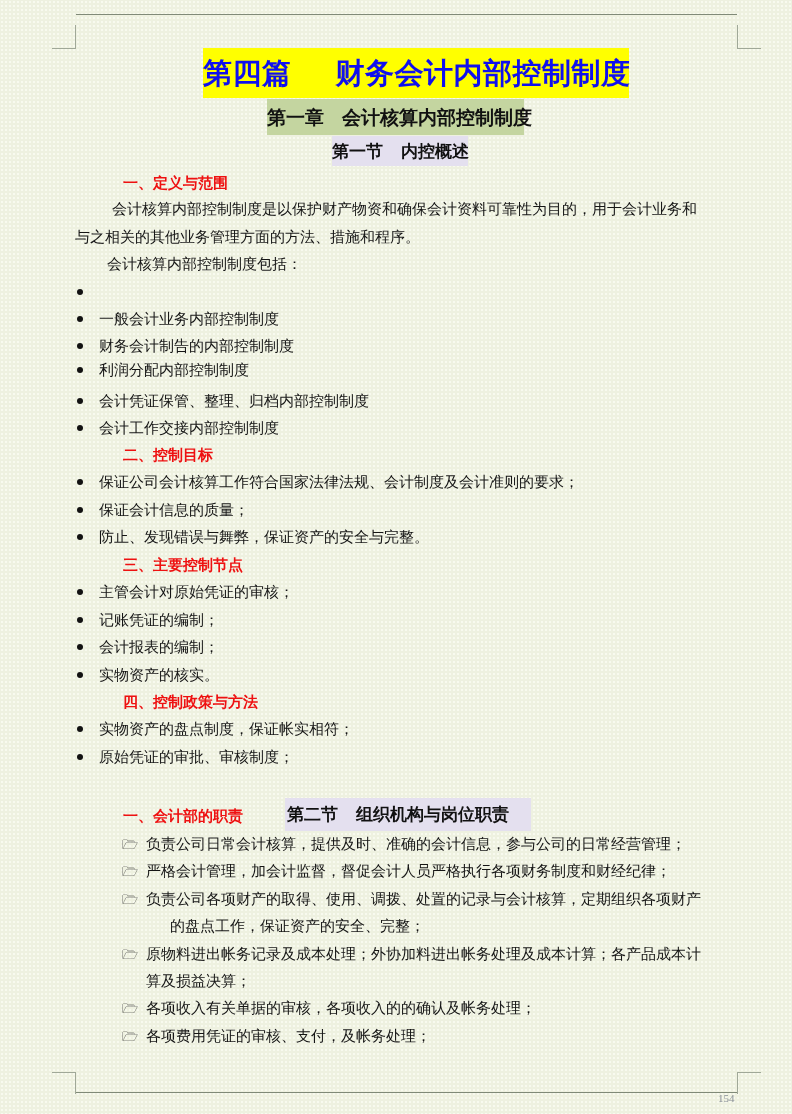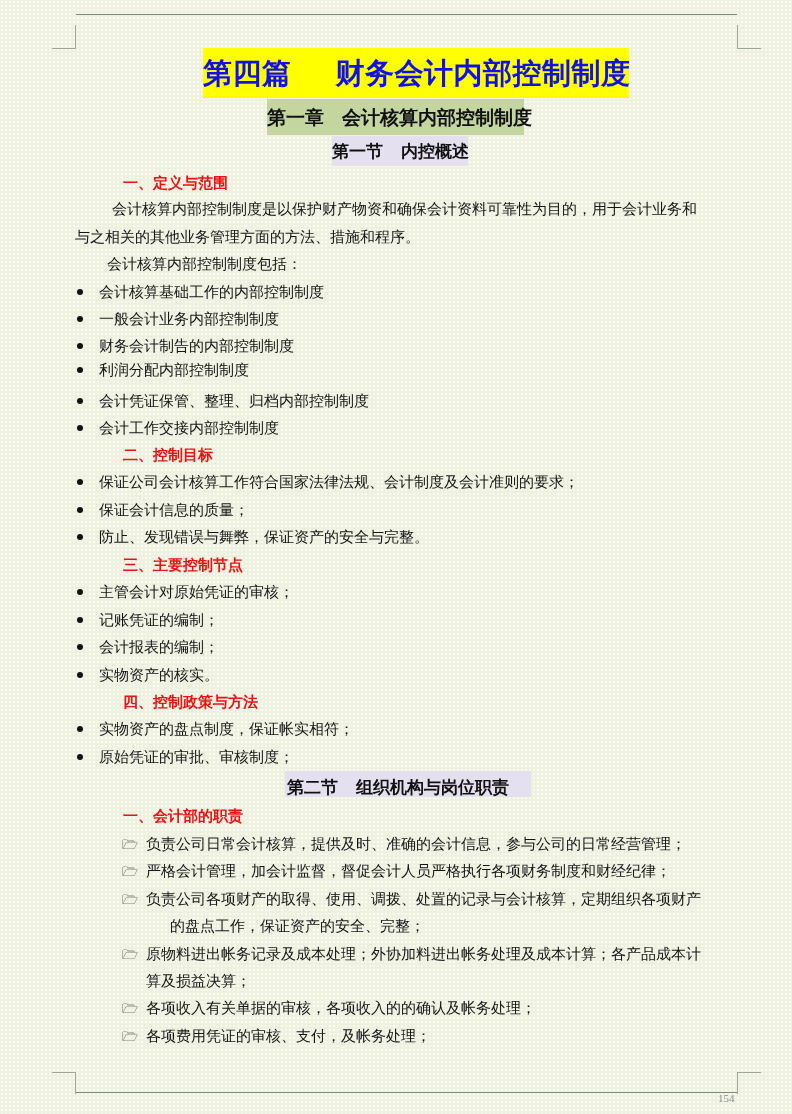--- a/index.html
+++ b/index.html
@@ -24,21 +24,21 @@
   .chapter {
     position: absolute; left: 267px; top: 99px; width: 257px; height: 36px;
     background: #c4d5a0; font-weight: bold; font-size: 19px; line-height: 36px; white-space: nowrap;
   }
   .chapter .gap, .section .gap { display: inline-block; width: 18px; }
   .section {
     position: absolute; left: 332px; top: 136px; width: 136px; height: 30px;
     background: #e4e0ef; font-weight: bold; font-size: 17px; line-height: 30px; white-space: nowrap;
   }
   .section2 {
-    position: absolute; left: 285px; top: 771px; width: 244px; height: 26px;
+    position: absolute; left: 285px; top: 798px; width: 244px; height: 33px;
     background: #e4e0ef; font-weight: bold; font-size: 17px; line-height: 33px; white-space: nowrap; padding-left: 2px;
   }
   .section2 .gap { display: inline-block; width: 18px; }
 
   .heading { position: absolute; left: 75px; color: #ee1111; font-weight: bold; font-size: 15px; line-height: 20px; white-space: nowrap; margin-left: 48px; }
   .para { position: absolute; font-size: 15px; line-height: 20px; white-space: nowrap; color: #151515; }
   .bullet-item { position: absolute; left: 75px; font-size: 15px; line-height: 20px; white-space: nowrap; color: #151515; }
   .bullet-item .dot { display: inline-block; width: 6px; height: 6px; border-radius: 50%; background: #111; margin: 0 16px 2px 2px; vertical-align: middle; }
   .folder-item { position: absolute; left: 122px; font-size: 15px; line-height: 20px; white-space: nowrap; color: #151515; }
   .folder-item .ficon { display: inline-block; width: 18px; margin-right: 6px; font-size: 13px; color: #222; }
@@ -67,21 +67,21 @@
 </div>
 <div class="section">
   <span>第一节</span><span class="gap"></span><span>内控概述</span>
 </div>
 
 <div class="heading" style="top:173px;">一、定义与范围</div>
 <div class="para" style="left:112px;top:199px;">会计核算内部控制制度是以保护财产物资和确保会计资料可靠性为目的，用于会计业务和</div>
 <div class="para" style="left:75px;top:227px;">与之相关的其他业务管理方面的方法、措施和程序。</div>
 <div class="para" style="left:107px;top:254px;">会计核算内部控制制度包括：</div>
 
-<div class="bullet-item" style="top:282px;"><span class="dot"></span><span>会计核算基础工作的内部控制制度</span></div>
+<div class="bullet-item" style="top:282px;"><span class="dot"></span></div>
 <div class="bullet-item" style="top:309px;"><span class="dot"></span><span>一般会计业务内部控制制度</span></div>
 <div class="bullet-item" style="top:336px;"><span class="dot"></span><span>财务会计制告的内部控制制度</span></div>
 <div class="bullet-item" style="top:360px;"><span class="dot"></span><span>利润分配内部控制制度</span></div>
 <div class="bullet-item" style="top:391px;"><span class="dot"></span><span>会计凭证保管、整理、归档内部控制制度</span></div>
 <div class="bullet-item" style="top:418px;"><span class="dot"></span><span>会计工作交接内部控制制度</span></div>
 
 <div class="heading" style="top:445px;">二、控制目标</div>
 <div class="bullet-item" style="top:472px;"><span class="dot"></span><span>保证公司会计核算工作符合国家法律法规、会计制度及会计准则的要求；</span></div>
 <div class="bullet-item" style="top:500px;"><span class="dot"></span><span>保证会计信息的质量；</span></div>
 <div class="bullet-item" style="top:527px;"><span class="dot"></span><span>防止、发现错误与舞弊，保证资产的安全与完整。</span></div>

